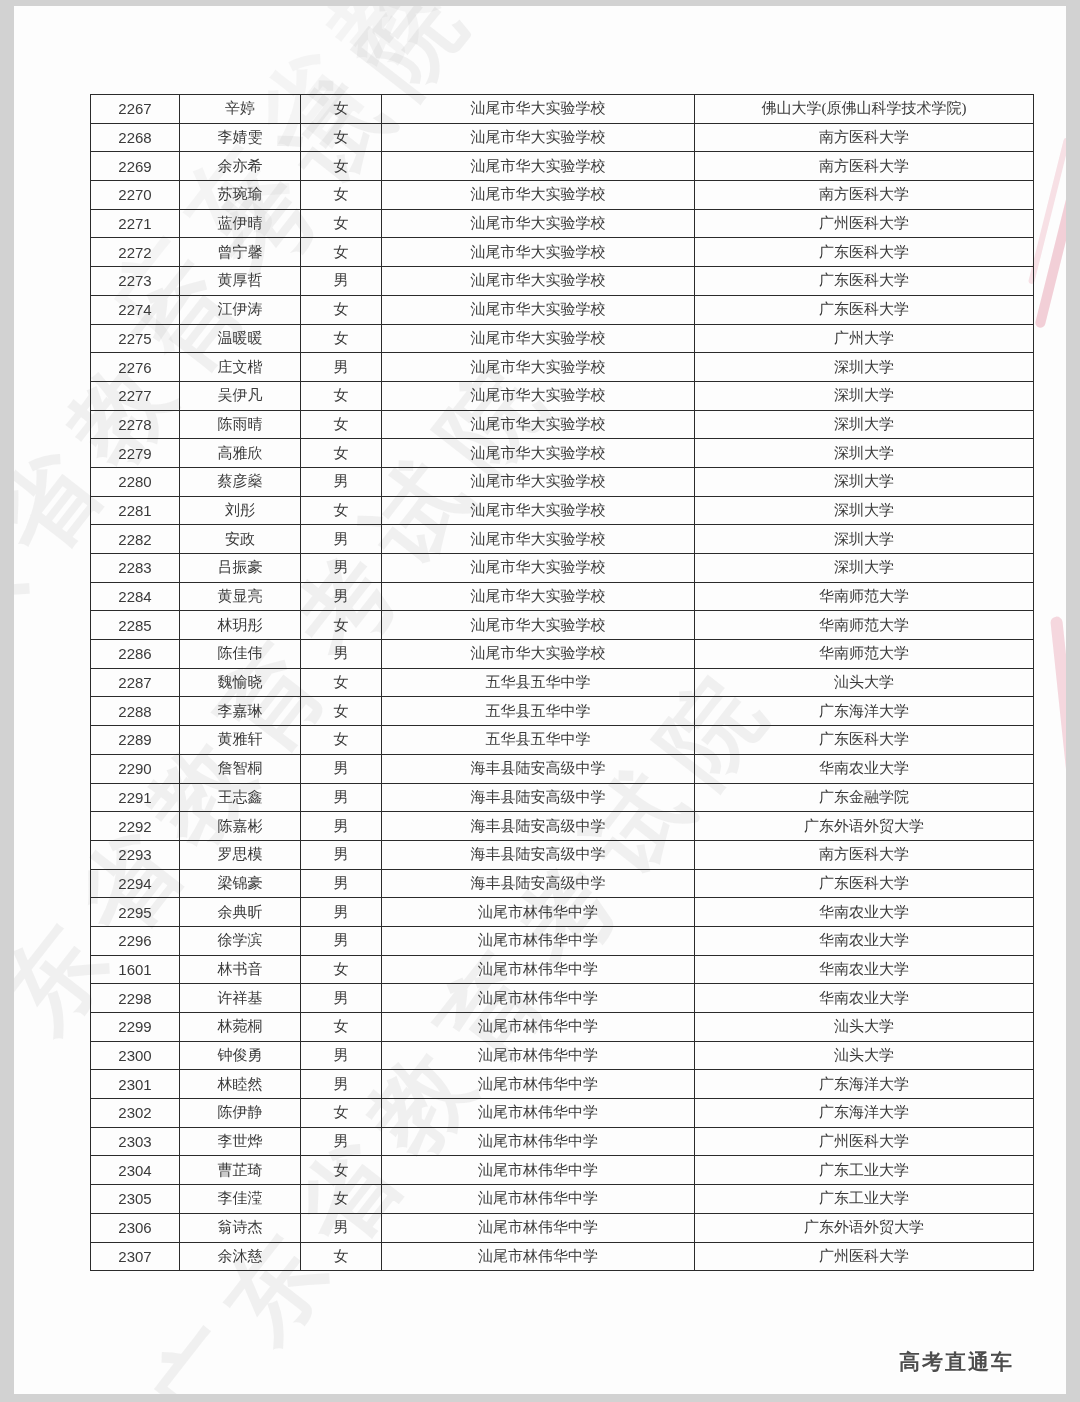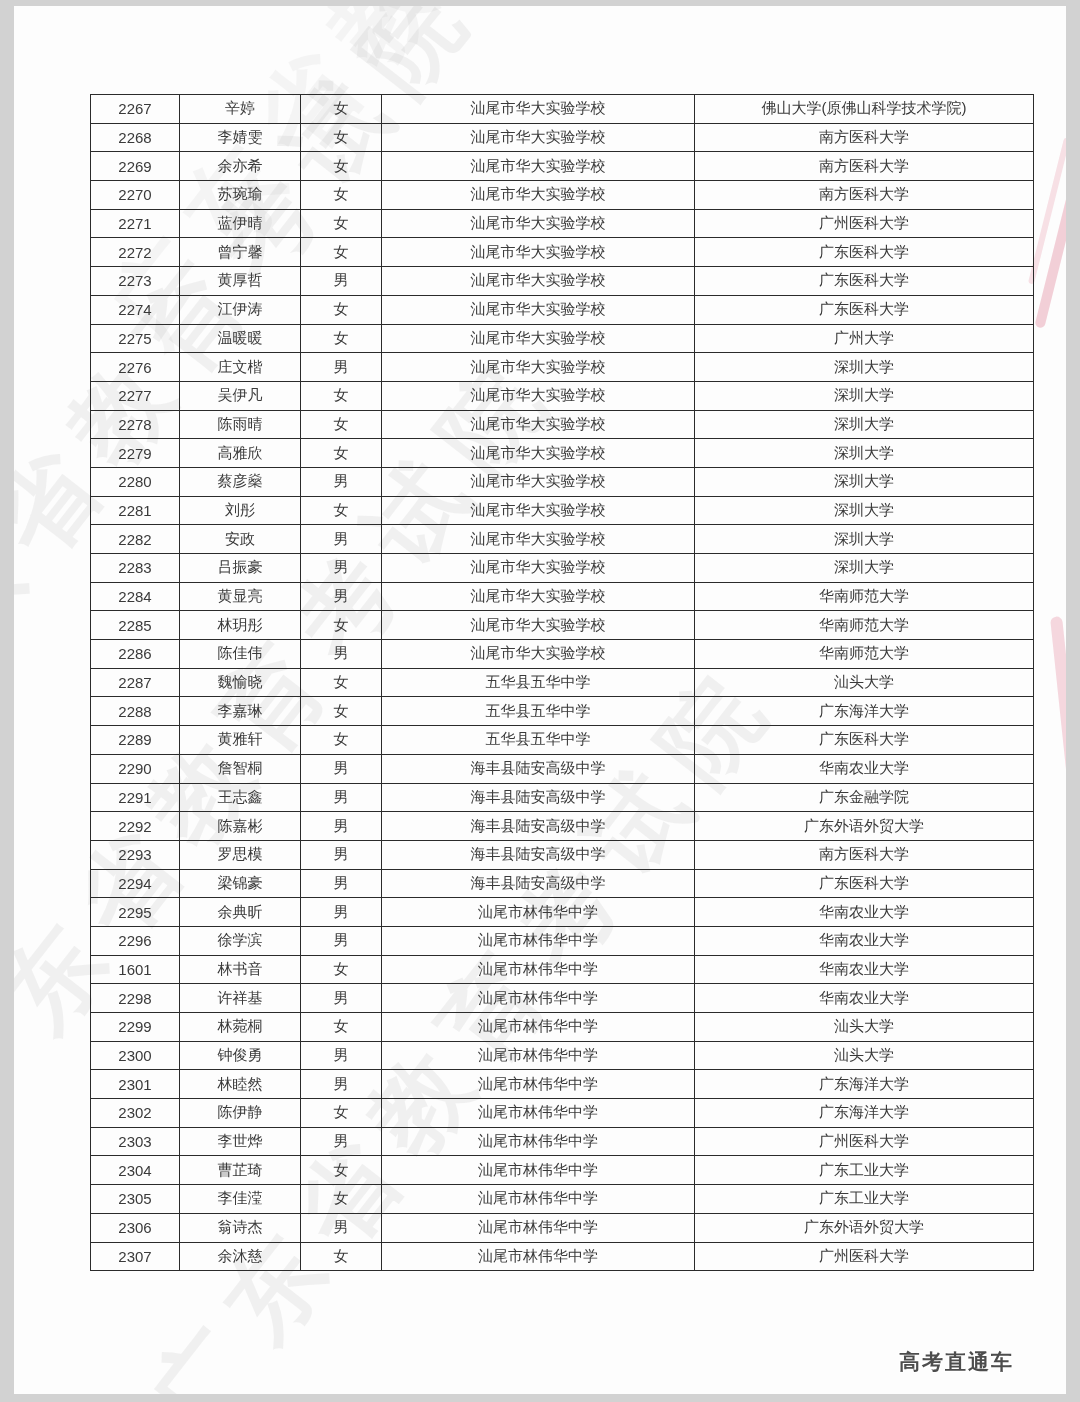--- a/index.html
+++ b/index.html
@@ -42,21 +42,21 @@
     border:1.2px solid #2b2b2b;
     height:27.7px;padding:0 4px;
     font-size:15px;color:#3a3a3a;
     text-align:center;vertical-align:middle;
     overflow:hidden;white-space:nowrap;
   }
   td.c-no{width:80px;}
   td.c-name{width:112px;}
   td.c-gender{width:72px;}
   td.c-school{width:304px;}
-  td.c-univ{width:330px;font-size:14px;}
+  td.c-univ{width:330px;font-size:14px;font-family:Liberation Serif, serif;}
   
   .footer-logo{
     position:absolute;right:52px;bottom:18px;
     font-size:21px;font-weight:bold;color:#4d4d4d;
     letter-spacing:2px;
     text-shadow:-1px -1px 0 #fff,1px -1px 0 #fff,-1px 1px 0 #fff,1px 1px 0 #fff;
     z-index:3;
   }
 </style>
 </head>

